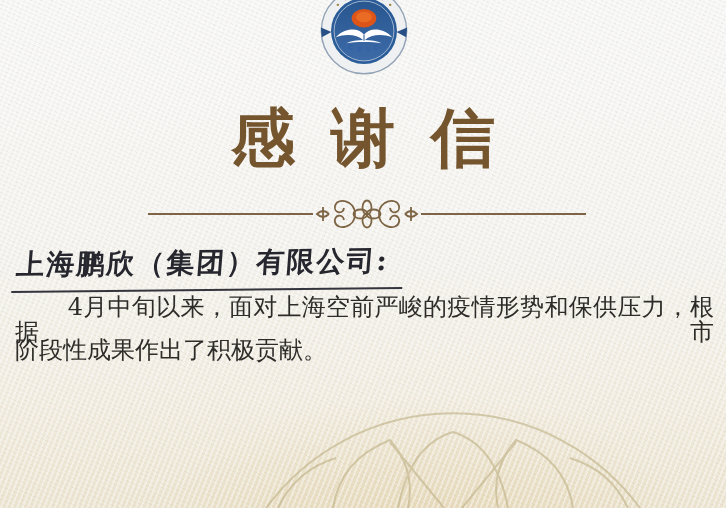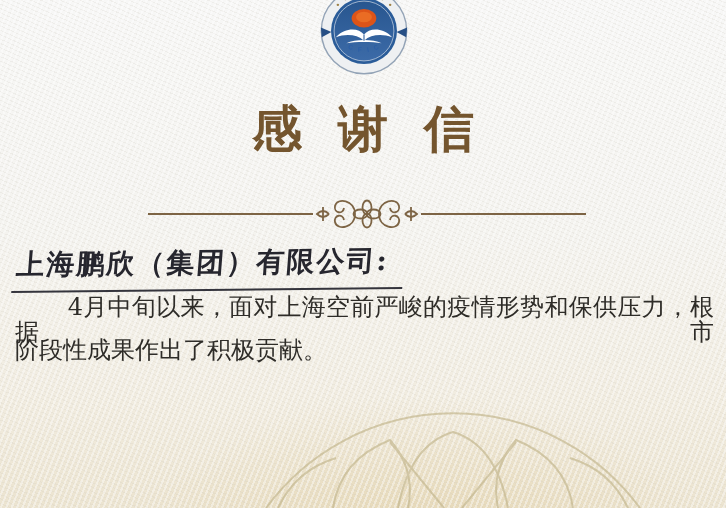--- a/index.html
+++ b/index.html
@@ -17,21 +17,21 @@
     background:
       repeating-linear-gradient(112deg, rgba(255,255,255,.40) 0 2px, rgba(0,0,0,0) 2px 5px),
       repeating-linear-gradient(24deg, rgba(206,202,192,.22) 0 1px, rgba(0,0,0,0) 1px 4px);
   }
   .emblem{
     position:absolute;left:320px;top:-13px;width:88px;height:88px;
   }
   .title{
     position:absolute;top:98px;left:0;right:0;margin:0;
     text-align:center;
-    font-size:50px;font-weight:bold;line-height:1.25;
+    font-size:64px;font-weight:bold;line-height:1.25;
     letter-spacing:36px;text-indent:36px;
     color:#74552e;
   }
   .divider{
     position:absolute;top:194px;left:148px;width:438px;height:40px;
     display:flex;align-items:center;
   }
   .divider .line{flex:1;height:0;border-top:2px solid #7d6444;}
   .divider .ornament{flex:0 0 auto;margin:0 2px;}
   .salutation{

